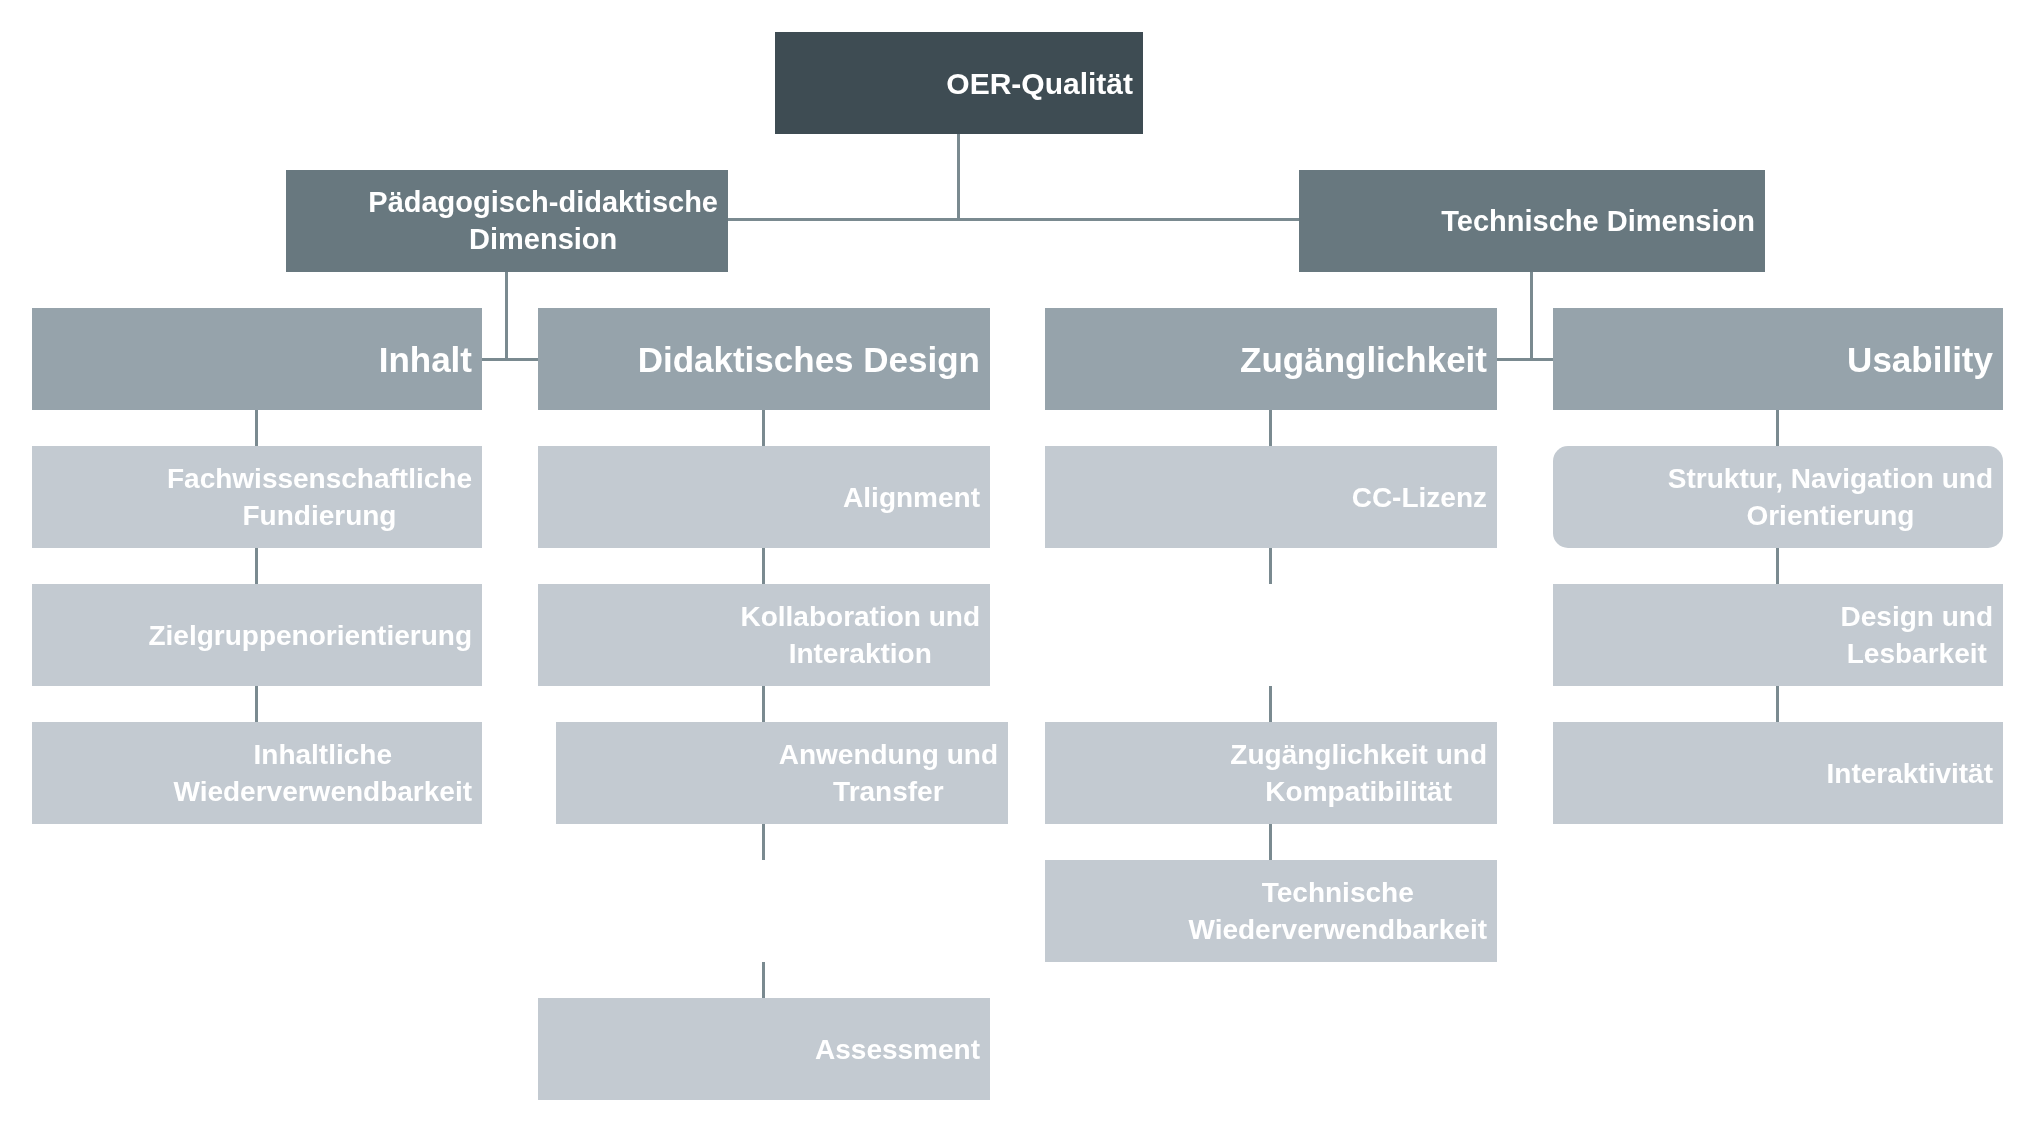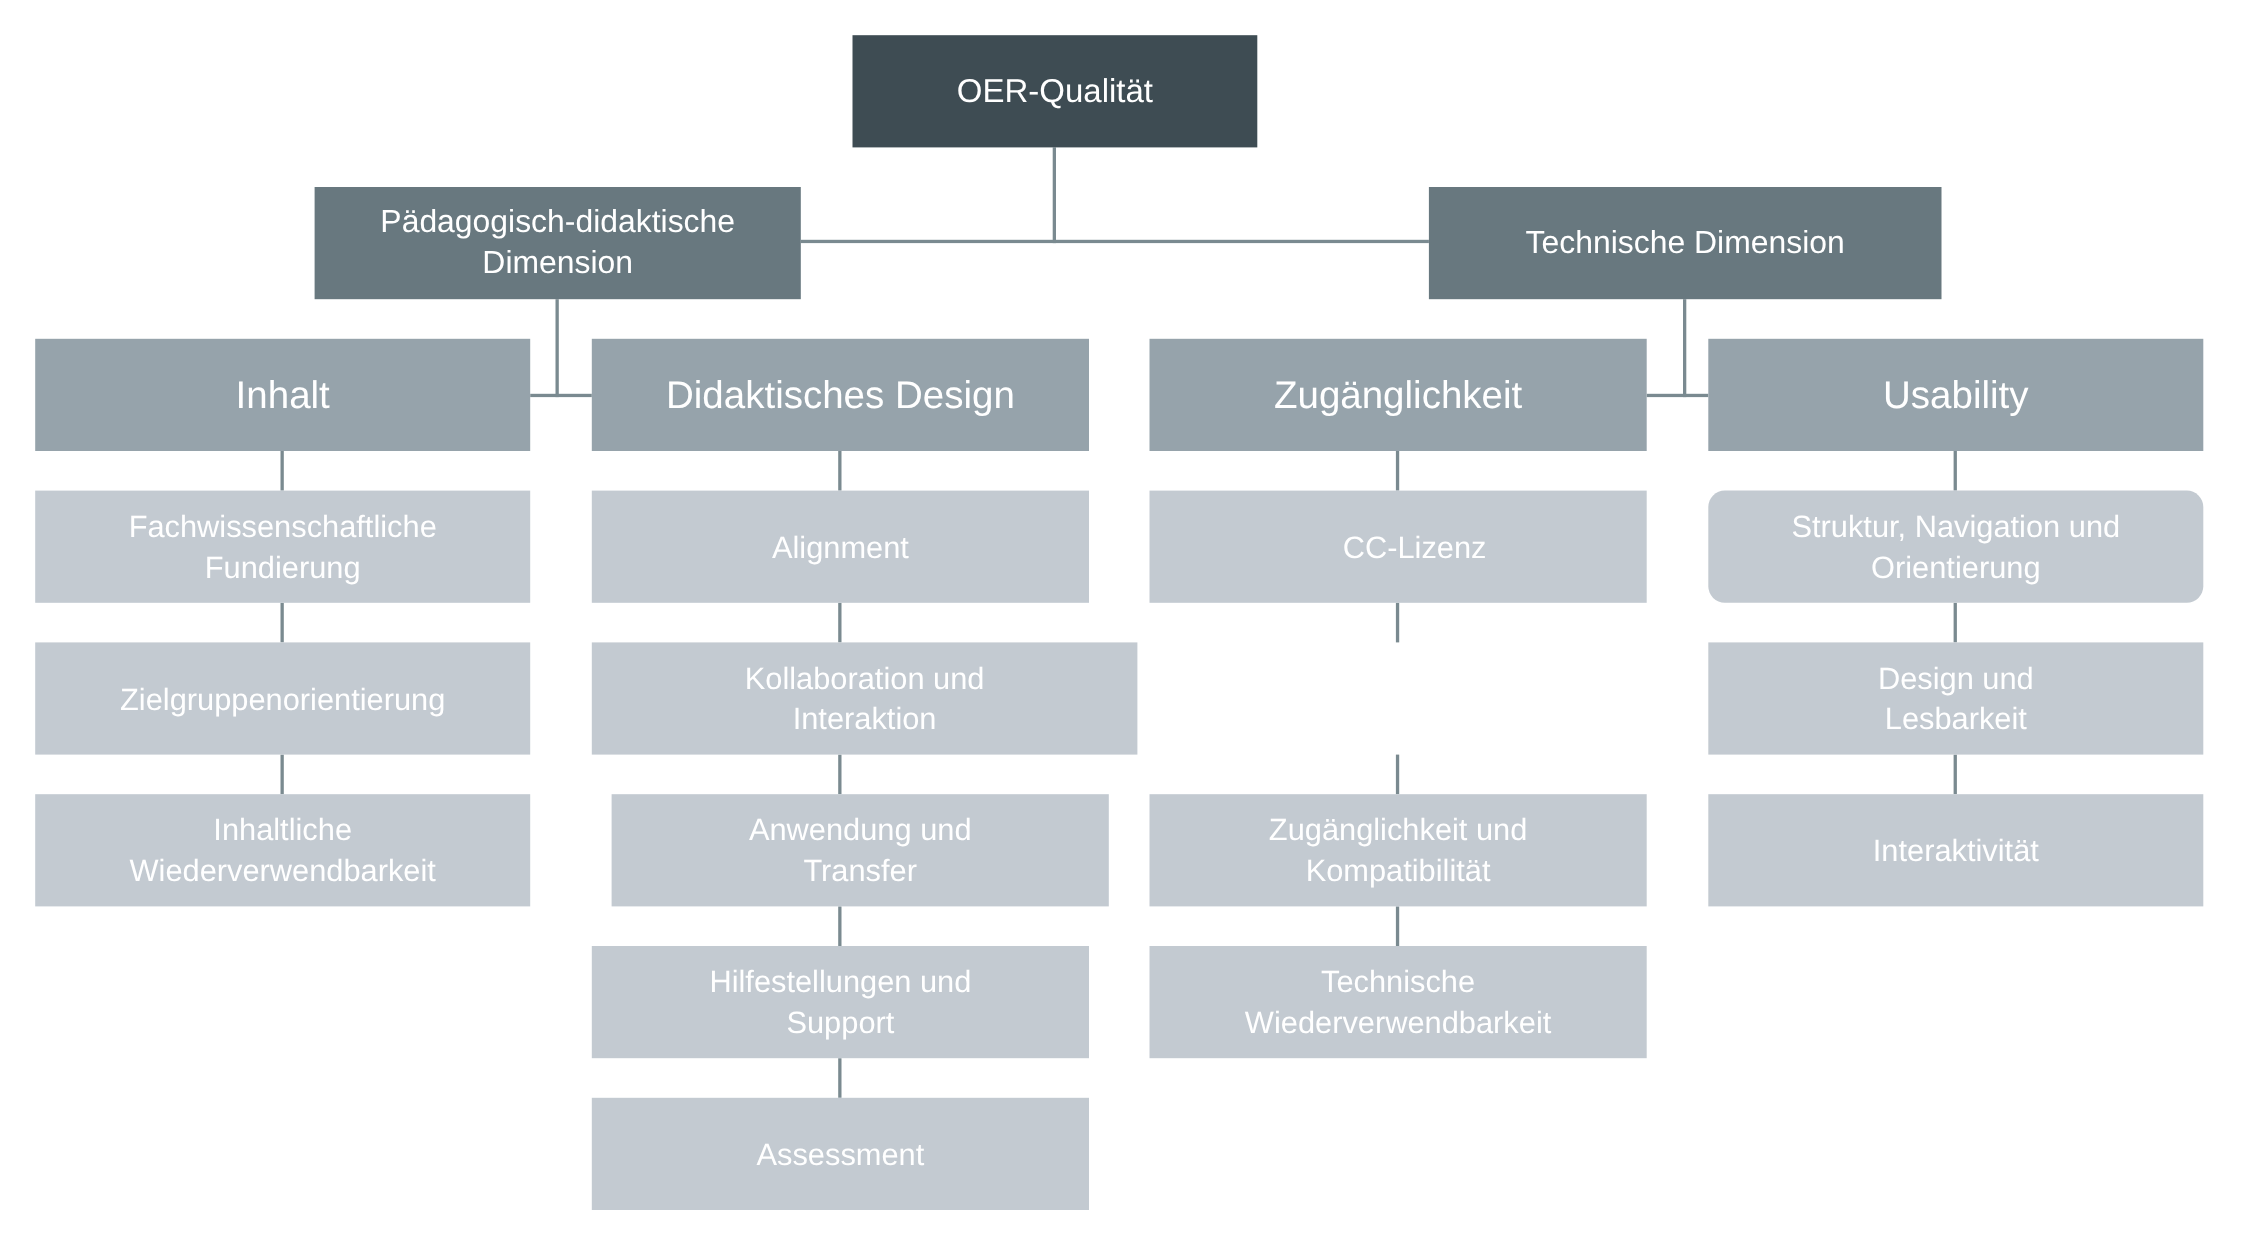--- a/index.html
+++ b/index.html
@@ -8,24 +8,24 @@
     width: 2044px;
     height: 1132px;
     background: #ffffff;
     font-family: "Liberation Sans", sans-serif;
     overflow: hidden;
   }
   .box {
     position: absolute;
     display: flex;
     align-items: center;
-    justify-content: center;
+    justify-content: flex-end;
     text-align: center;
     color: #ffffff;
-    font-weight: 400;
+    font-weight: 700;
     box-sizing: border-box;
     padding: 0 10px;
   }
   .box span {
     white-space: pre-line;
     line-height: 37px;
     display: block;
   }
   .l1 { background: var(--c-l1); font-size: 30px; }
   .l2 { background: var(--c-l2); font-size: 29px; }
@@ -99,31 +99,27 @@
     <span>Zielgruppenorientierung</span>
   </div>
   <div class="box l4" style="left:32px; top:722px; width:450px; height:102px;">
     <span>Inhaltliche
 Wiederverwendbarkeit</span>
   </div>
 
   <div class="box l4" style="left:538px; top:446px; width:452px; height:102px;">
     <span>Alignment</span>
   </div>
-  <div class="box l4" style="left:538px; top:584px; width:496px; height:102px;">
+  <div class="box l4" style="left:538px; top:584px; width:452px; height:102px;">
     <span>Kollaboration und
 Interaktion</span>
   </div>
   <div class="box l4" style="left:556px; top:722px; width:452px; height:102px;">
     <span>Anwendung und
 Transfer</span>
-  </div>
-  <div class="box l4" style="left:538px; top:860px; width:452px; height:102px;">
-    <span>Hilfestellungen und
-Support</span>
   </div>
   <div class="box l4" style="left:538px; top:998px; width:452px; height:102px;">
     <span>Assessment</span>
   </div>
 
   <div class="box l4" style="left:1045px; top:446px; width:452px; height:102px;padding-left:40px;">
     <span>CC-Lizenz</span>
   </div>
   <div class="box l4" style="left:1045px; top:722px; width:452px; height:102px;">
     <span>Zugänglichkeit und

